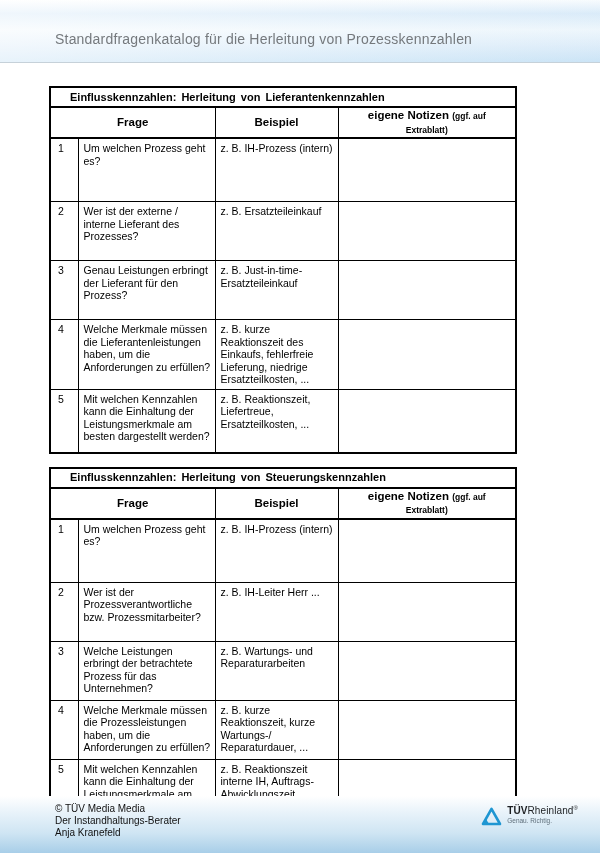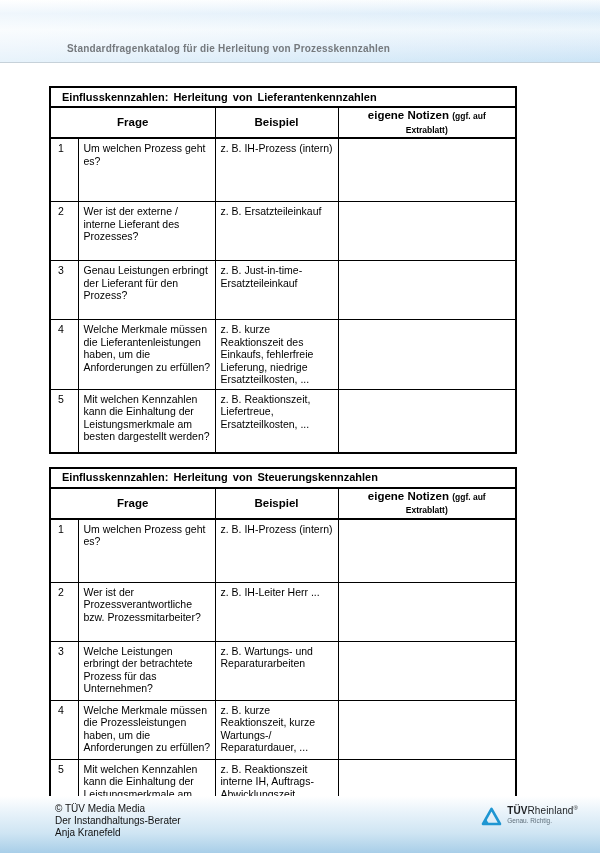--- a/index.html
+++ b/index.html
@@ -9,34 +9,34 @@
   }
   
   .top-banner{
     position:absolute;top:0;left:0;width:600px;height:62px;
     background-image:
       linear-gradient(to right, rgba(255,255,255,0.55), rgba(205,229,246,0.15)),
       linear-gradient(to bottom,#ffffff 0%,#dcecf9 22%,#f3f9fd 48%,#e2effa 72%,#cbe4f6 100%);
     border-bottom:1px solid #c6d1d9;
   }
   .top-banner h1{
-    position:absolute;left:55px;top:31px;margin:12px;
-    font-size:10px;font-weight:bold;color:#75797d;letter-spacing:0.2px;
+    position:absolute;left:55px;top:31px;margin:0;
+    font-size:14px;font-weight:normal;color:#75797d;letter-spacing:0.2px;
   }
   
   .content{position:absolute;top:86px;left:49px;width:466px;}
   table.qtable{
     width:466px;border-collapse:collapse;table-layout:fixed;
     border:2px solid #000;background:#fff;
   }
   table.qtable + table.qtable{margin-top:13px;}
   .qtable td{font-size:10.5px;line-height:12.5px;}
   .qtable .title-cell{
     border-bottom:2px solid #000;font-weight:bold;font-size:11px;
-    padding:2px 11px;height:14px;word-spacing:2px;vertical-align:middle;
+    padding:2px 19px;height:14px;word-spacing:2px;vertical-align:middle;
   }
   .qtable .head-cell{
     border-bottom:2px solid #000;border-left:1px solid #000;
     text-align:center;font-weight:bold;font-size:11.5px;height:14px;
     padding:1px 14px;vertical-align:middle;
   }
   .qtable .head-cell:first-child{border-left:none;}
   .qtable .head-note{font-size:8.5px;font-weight:bold;}
   .qtable .body-cell{
     border:1px solid #000;vertical-align:top;padding:3px 4px 3px 5px;

